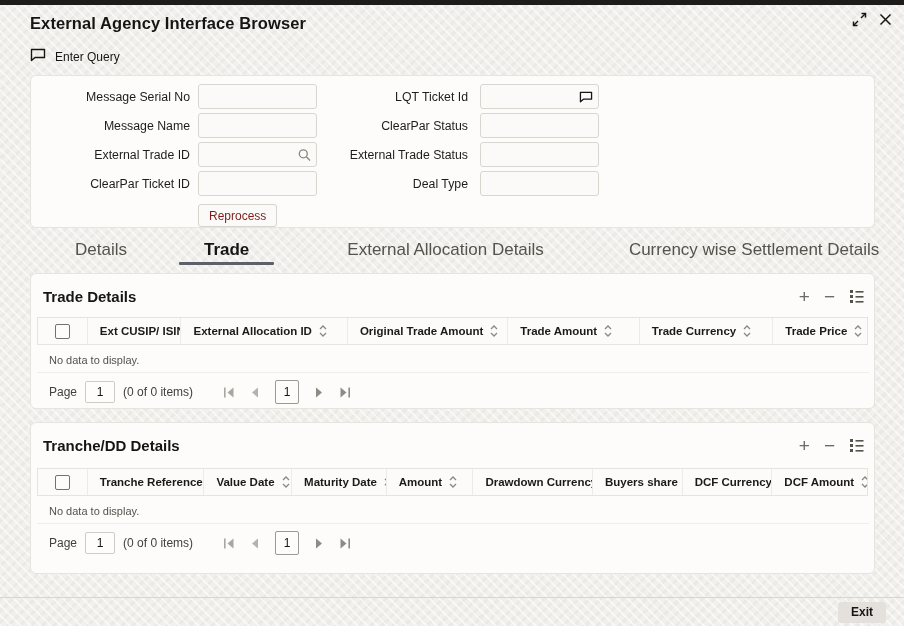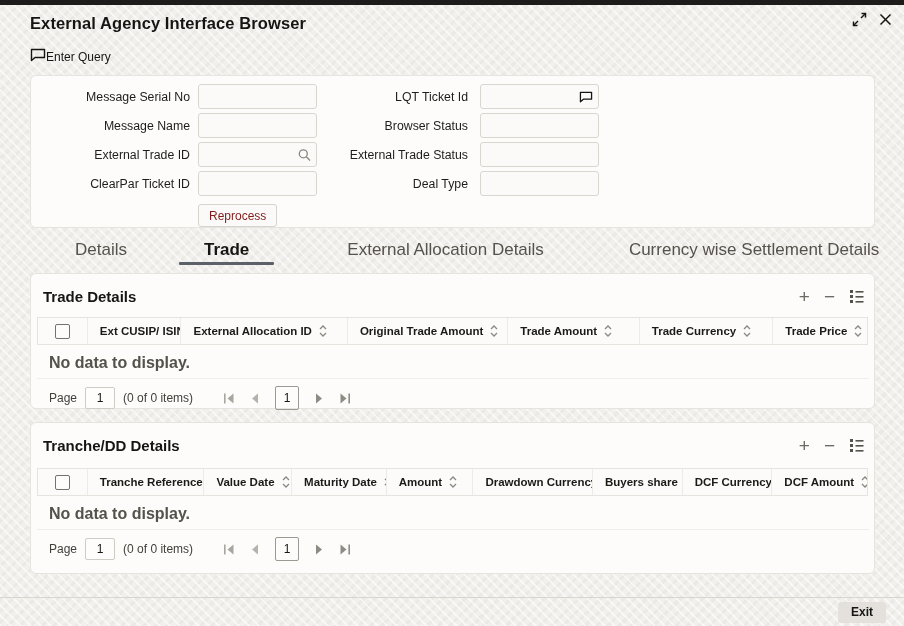--- a/index.html
+++ b/index.html
@@ -11,21 +11,21 @@
     background-image:
       repeating-linear-gradient(45deg, rgba(255,255,255,.55) 0 2px, rgba(0,0,0,0) 2px 7px),
       repeating-linear-gradient(-45deg, rgba(112,106,96,.05) 0 3px, rgba(0,0,0,0) 3px 8px);
   }
   .topstrip { height:5px; background:#1d1c1a; }
   .titlebar { margin:9px 30px 0; }
   .titlebar h1 { font-size:16.5px; font-weight:700; color:#161513; letter-spacing:.1px; }
   .win-controls { position:absolute; top:12px; right:12px; display:flex; align-items:center; gap:12px; }
   .win-controls .wbtn { cursor:pointer; display:flex; align-items:center; }
 
-  .enter-query { margin:15px 30px 0; display:flex; align-items:center; gap:0; width:120px; cursor:pointer; }
+  .enter-query { margin:15px 30px 0; display:flex; align-items:center; gap:9px; width:120px; cursor:pointer; }
   .enter-query span { font-size:12px; color:#161513; }
 
   .form-panel {
     margin:10px 29px 0 30px; height:153px;
     background:#fdfcfb; border:1px solid #e7e4df; border-radius:6px;
     padding-top:8px;
   }
   .form-grid { display:flex; }
   .fcol { display:flex; flex-direction:column; }
   .fcol-left { width:286px; }
@@ -74,21 +74,21 @@
   .th { display:flex; align-items:center; gap:7px; padding-left:12px; border-left:1px solid #edebe6; overflow:hidden; white-space:nowrap; }
   .th-check { width:49px; justify-content:center; padding-left:0; border-left:none; }
   .checkbox { width:15px; height:15px; border:1px solid #76726b; border-radius:2px; background:#fdfcfb; cursor:pointer; }
   .sort { display:flex; flex-shrink:0; cursor:pointer; }
 
   
   .t1-c1{width:94px;} .t1-c2{width:167px;} .t1-c3{width:161px;} .t1-c4{width:132px;} .t1-c5{width:134px;} .t1-c6{width:95px;}
   
   .t2-c1{width:117px;} .t2-c2{width:88px;} .t2-c3{width:95px;} .t2-c4{width:87px;} .t2-c5{width:120px;} .t2-c6{width:90px;text-align:center;} .t2-c7{width:90px;} .t2-c8{width:96px;}
 
-  .empty-row { padding:9px 12px 6px; font-size:16px; color:#55514b; border-bottom:1px solid #f0eee9; width:832px;font-weight:bold; }
+  .empty-row { padding:9px 12px 6px; font-size:11px; color:#55514b; border-bottom:1px solid #f0eee9; width:832px; }
   .pager { display:flex; align-items:center; gap:8px; padding:7px 12px 0; font-size:12px; color:#44403b; }
   .page-input {
     width:30px; height:22px; text-align:center; border:1px solid #cfccc6; border-radius:2px;
     background:#fefdfc; font-family:"Liberation Sans",sans-serif; font-size:12px; color:#161513;
   }
   .pager-nav { display:flex; align-items:center; gap:16px; margin-left:22px; }
   .nav-btn { display:flex; align-items:center; cursor:pointer; }
   .page-current {
     width:24px; height:24px; border:1px solid #9c9892; border-radius:2px;
     display:flex; align-items:center; justify-content:center; font-size:12px; color:#161513; cursor:pointer;
@@ -174,21 +174,21 @@
           <span class="fldwrap">
             <input class="fld" value="" style="">
             <span class="fld-icon">
               <svg width="14" height="12" viewBox="0 0 16 14" fill="none" stroke="#161513" stroke-width="1.5">
                 <path d="M1.5 1.5 H14.5 V9.5 H5 L1.5 12.5 V1.5 Z" stroke-linejoin="round"></path>
               </svg>
             </span>
           </span>
         </div>
         <div class="frow">
-          <span class="flabel">Browser Status</span>
+          <span class="flabel">ClearPar Status</span>
           <span class="fldwrap"><input class="fld" value="" style=""></span>
         </div>
         <div class="frow">
           <span class="flabel">External Trade Status</span>
           <span class="fldwrap"><input class="fld" value="" style=""></span>
         </div>
         <div class="frow">
           <span class="flabel">Deal Type</span>
           <span class="fldwrap"><input class="fld" value="" style=""></span>
         </div>

